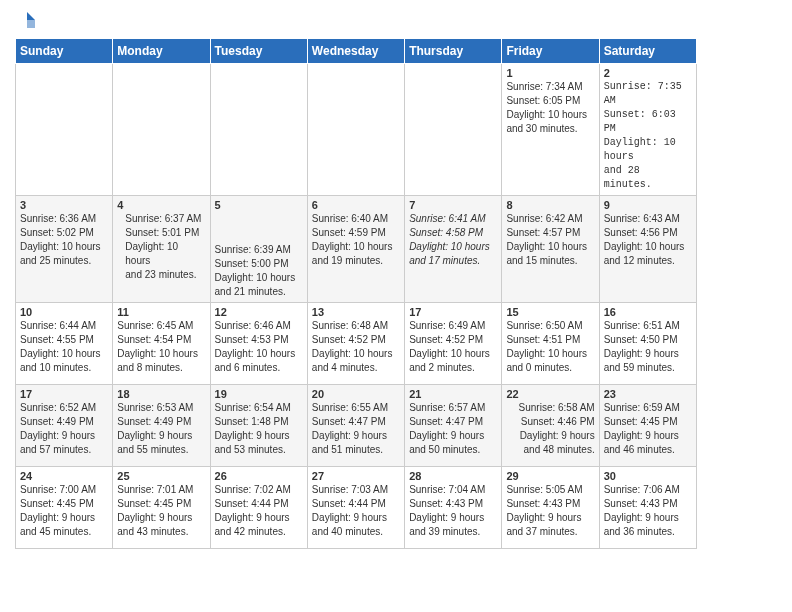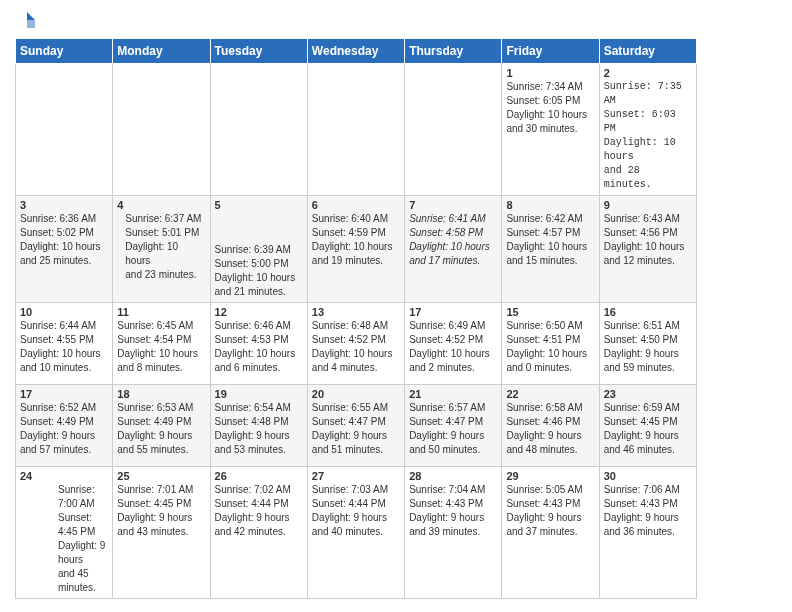--- a/index.html
+++ b/index.html
@@ -268,57 +268,57 @@
           <td>
             <span class="day-number">18</span>
             <div class="day-info" style="white-space: pre-line;">Sunrise: 6:53 AM
 Sunset: 4:49 PM
 Daylight: 9 hours
 and 55 minutes.</div>
           </td>
           <td>
             <span class="day-number">19</span>
             <div class="day-info" style="white-space: pre-line;">Sunrise: 6:54 AM
-Sunset: 4:48 PM
+Sunset: 1:48 PM
 Daylight: 9 hours
 and 53 minutes.</div>
           </td>
           <td>
             <span class="day-number">20</span>
             <div class="day-info" style="white-space: pre-line;">Sunrise: 6:55 AM
 Sunset: 4:47 PM
 Daylight: 9 hours
 and 51 minutes.</div>
           </td>
           <td>
             <span class="day-number">21</span>
             <div class="day-info" style="white-space: pre-line;">Sunrise: 6:57 AM
 Sunset: 4:47 PM
 Daylight: 9 hours
 and 50 minutes.</div>
           </td>
           <td>
             <span class="day-number">22</span>
-            <div class="day-info" style="white-space: pre-line;">Sunrise: 6:58 AM
+            <div class="day-info" style="white-space: pre-line; text-align: right;">Sunrise: 6:58 AM
 Sunset: 4:46 PM
 Daylight: 9 hours
 and 48 minutes.</div>
           </td>
           <td>
             <span class="day-number">23</span>
             <div class="day-info" style="white-space: pre-line;">Sunrise: 6:59 AM
 Sunset: 4:45 PM
 Daylight: 9 hours
 and 46 minutes.</div>
           </td>
         </tr>
         <tr>
           <td>
             <span class="day-number">24</span>
-            <div class="day-info" style="white-space: pre-line; margin-left: 38px;">Sunrise: 7:00 AM
+            <div class="day-info" style="white-space: pre-line;">Sunrise: 7:00 AM
 Sunset: 4:45 PM
 Daylight: 9 hours
 and 45 minutes.</div>
           </td>
           <td>
             <span class="day-number">25</span>
             <div class="day-info" style="white-space: pre-line;">Sunrise: 7:01 AM
 Sunset: 4:45 PM
 Daylight: 9 hours
 and 43 minutes.</div>

